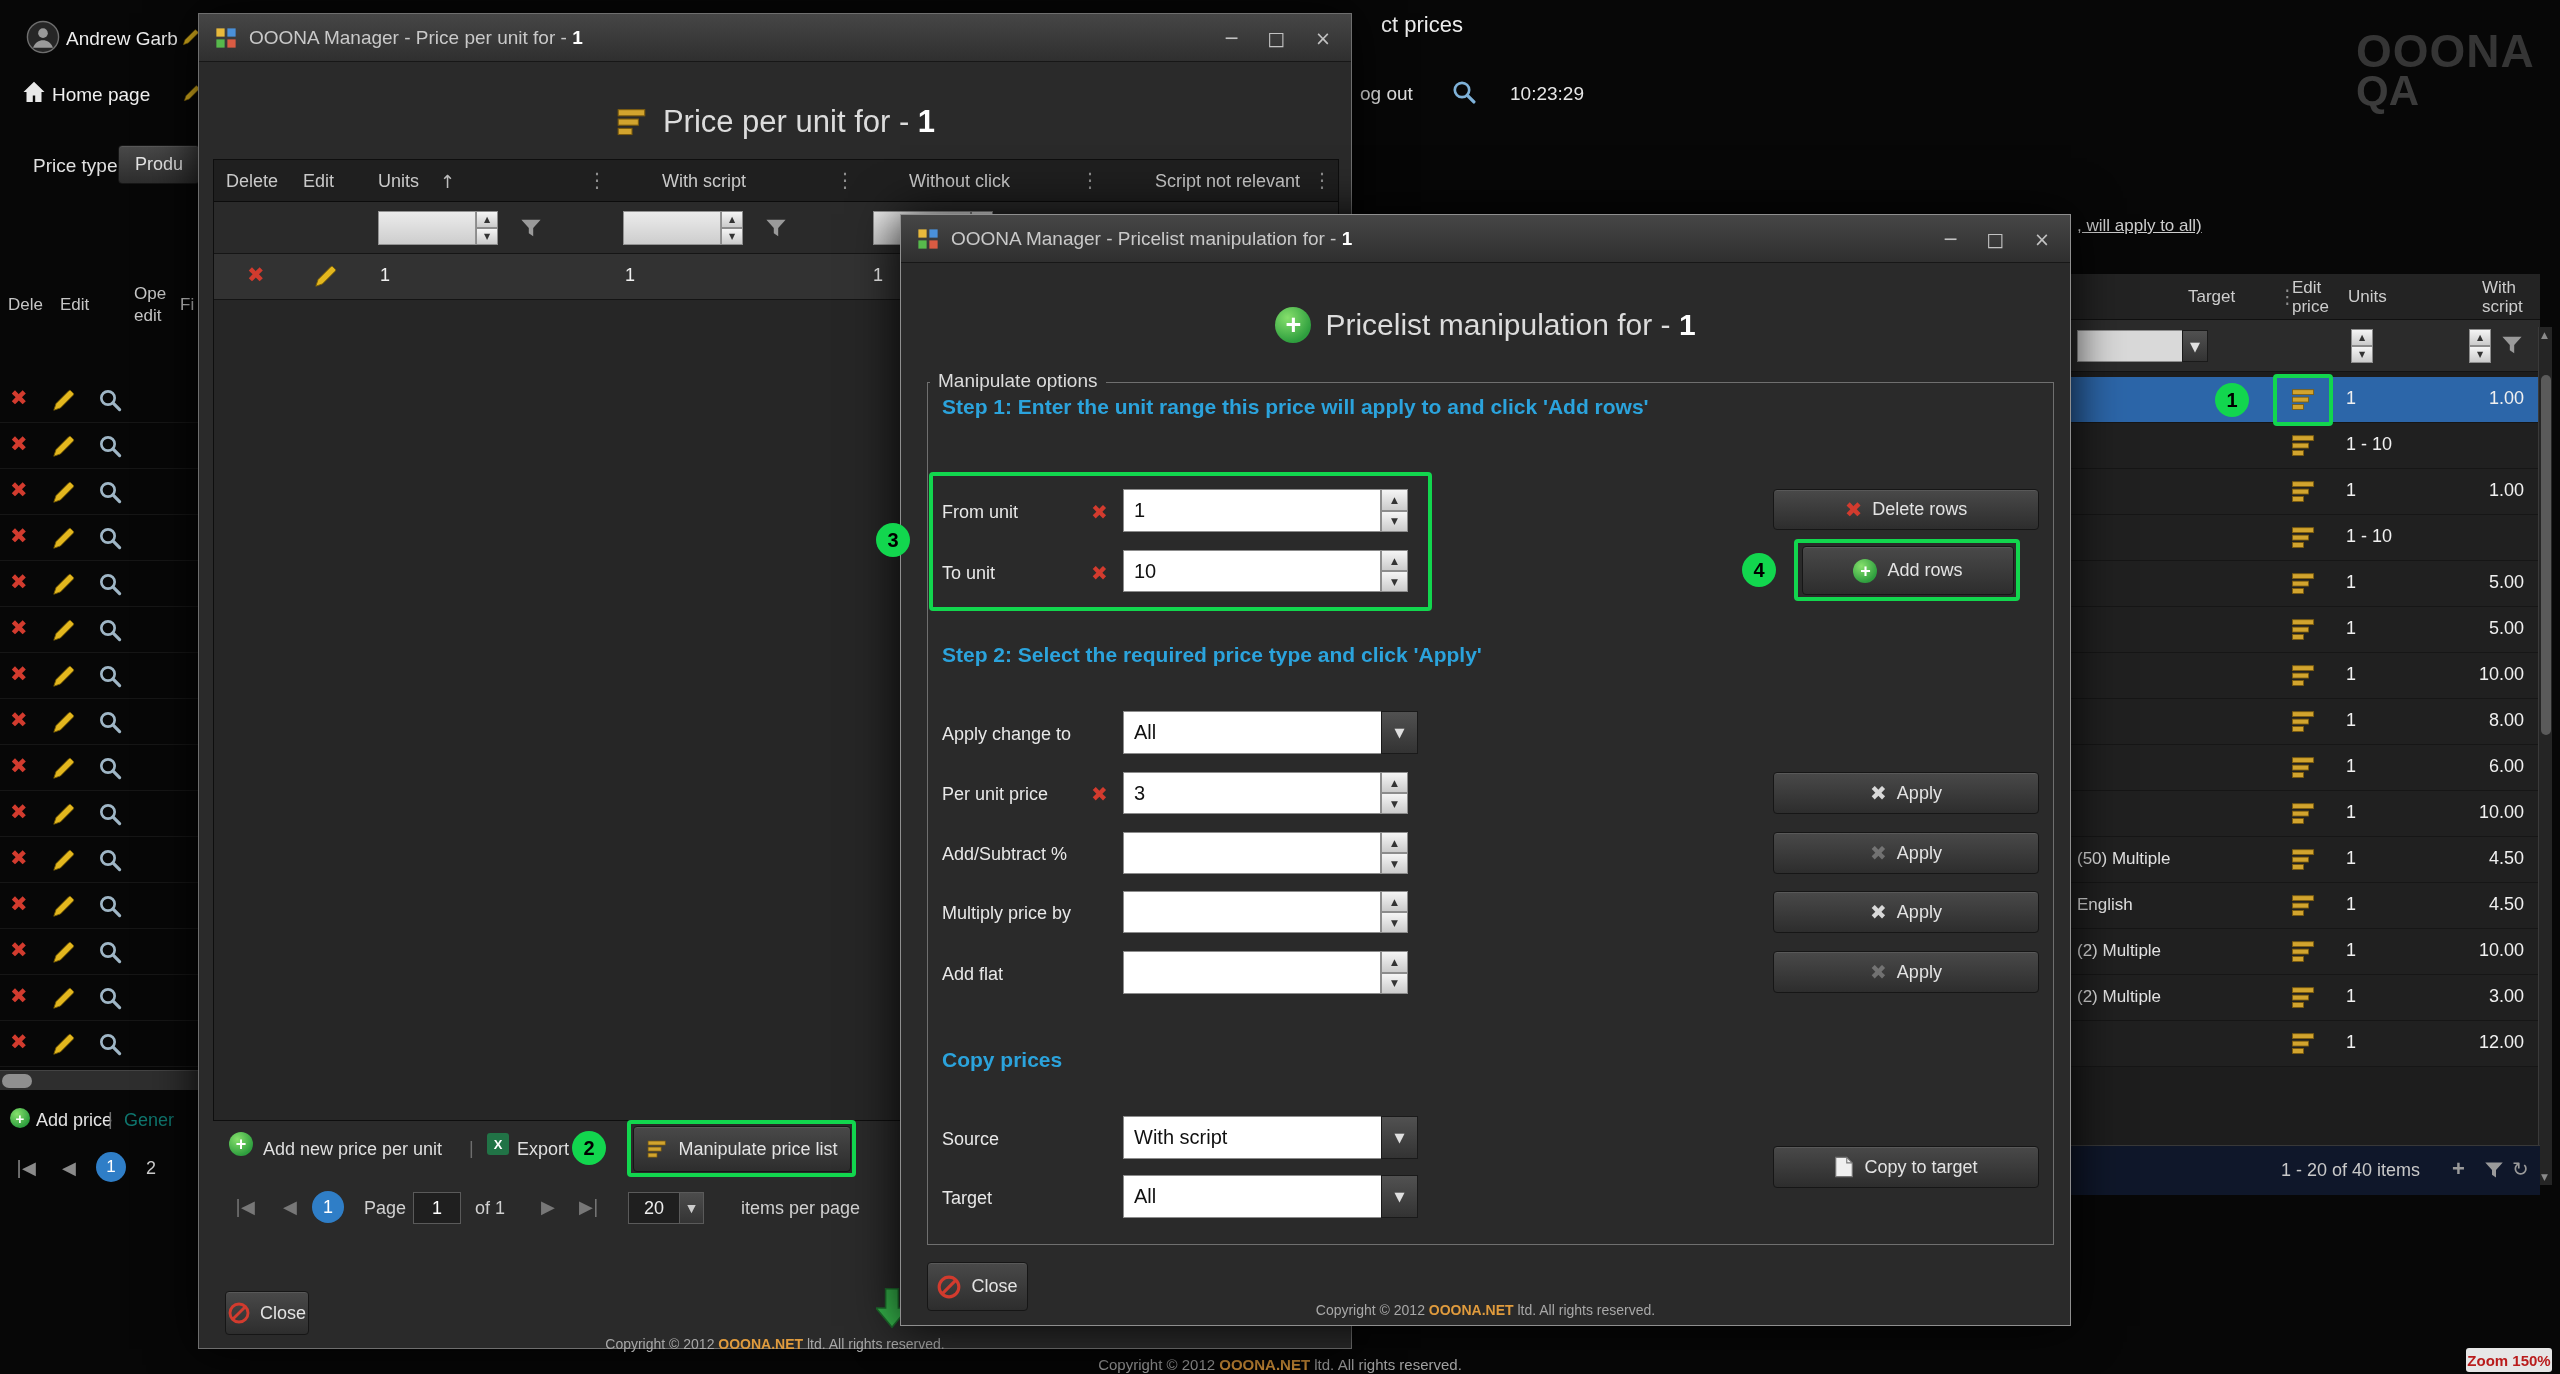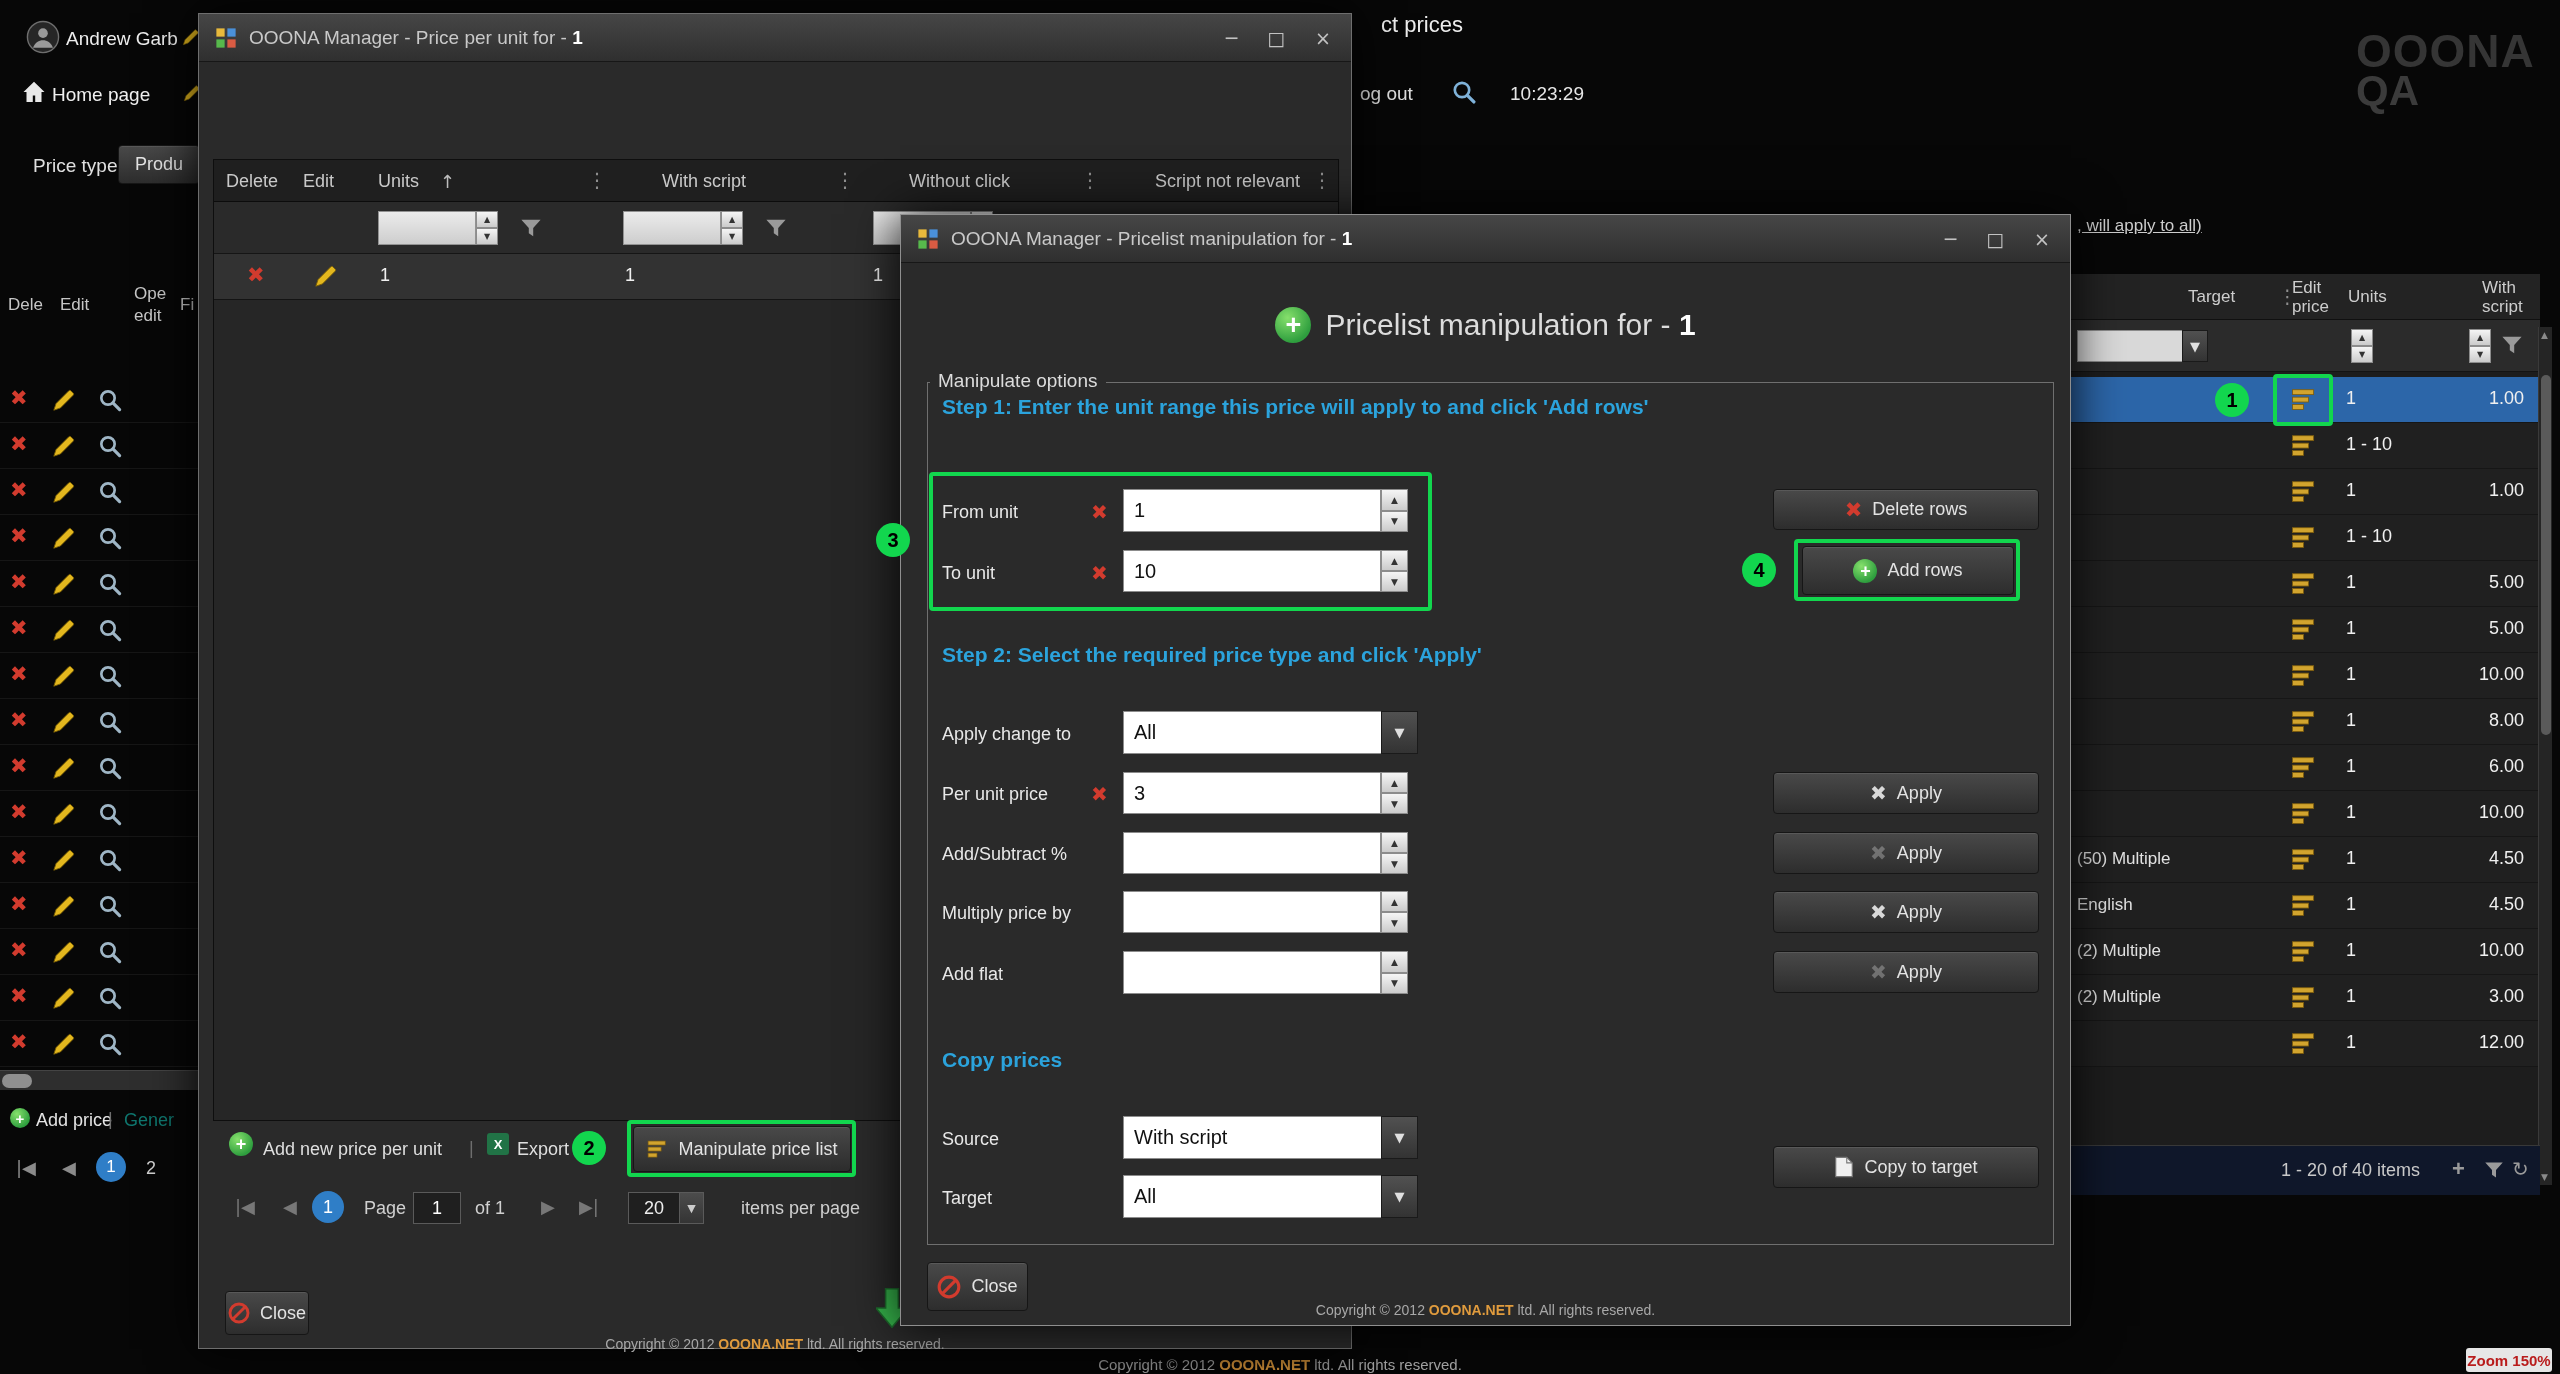--- a/index.html
+++ b/index.html
@@ -619,20 +619,30 @@
           </svg>
       </span>
       <span><span>OOONA Manager - Price per unit for - </span><b>1</b></span>
       <span class="winbtns glyph">
         <span>─</span>
         <span>□</span>
         <span>×</span>
       </span>
     </div>
 
+    <div class="bigheader" style="top:86px;height:44px;font-size:31px;">
+      <span style="width:34px;height:34px;">
+        <svg class="svgi" viewBox="0 0 16 16">
+            <rect x="1.5" y="2.2" width="12.5" height="2.9" fill="#d2a42e" stroke="#7c5c0e" stroke-width="0.5"></rect>
+            <rect x="1.5" y="6.6" width="9.5" height="2.9" fill="#d2a42e" stroke="#7c5c0e" stroke-width="0.5"></rect>
+            <rect x="1.5" y="11" width="6.5" height="2.9" fill="#d2a42e" stroke="#7c5c0e" stroke-width="0.5"></rect>
+          </svg>
+      </span>
+      <span><span>Price per unit for - </span><b>1</b></span>
+    </div>
 
     <div class="w1grid">
       <div class="w1head">
         <span class="thc" style="left:12px;">Delete</span>
         <span class="thc" style="left:89px;">Edit</span>
         <span class="thc" style="left:164px;">Units</span>
         <span class="thc glyph" style="left:226px;color:#bdbdbd;">↑</span>
         <span class="dots glyph" style="left:373px;">⋮</span>
         <span class="thc" style="left:448px;">With script</span>
         <span class="dots glyph" style="left:621px;">⋮</span>

